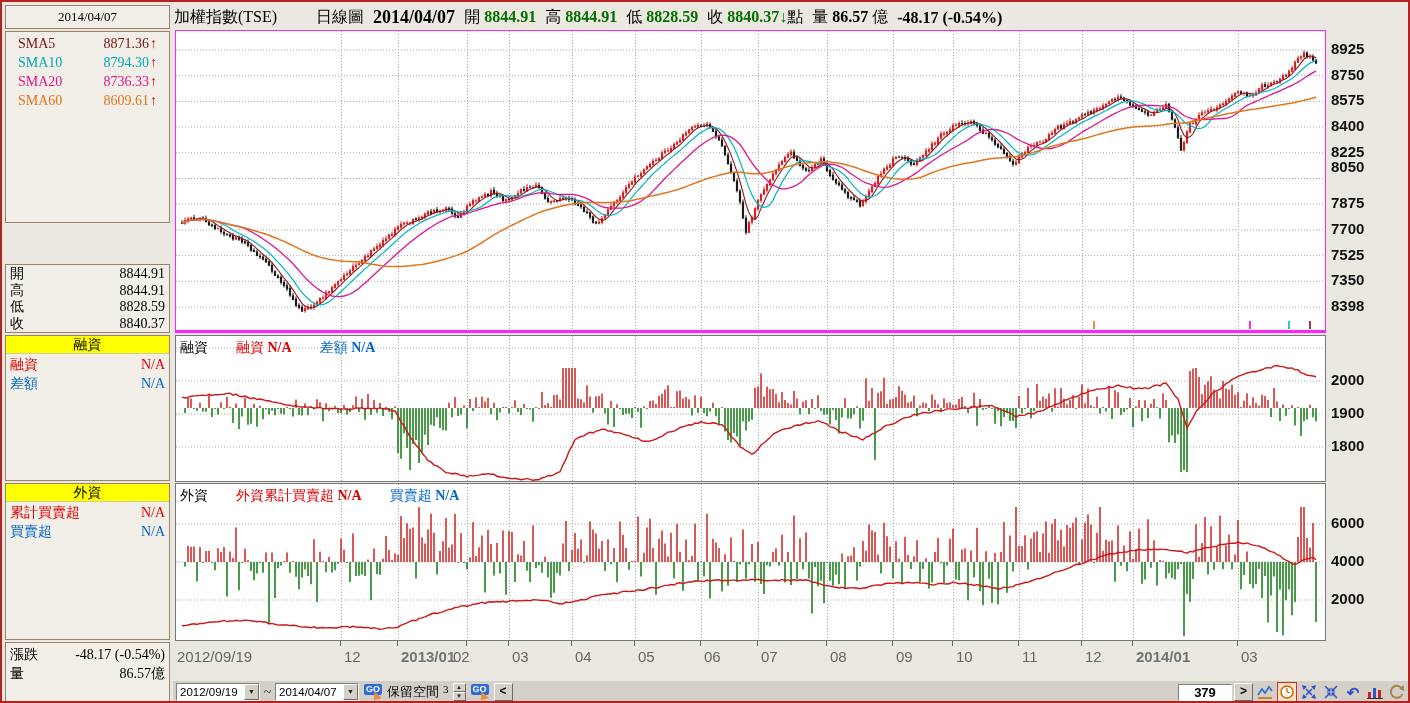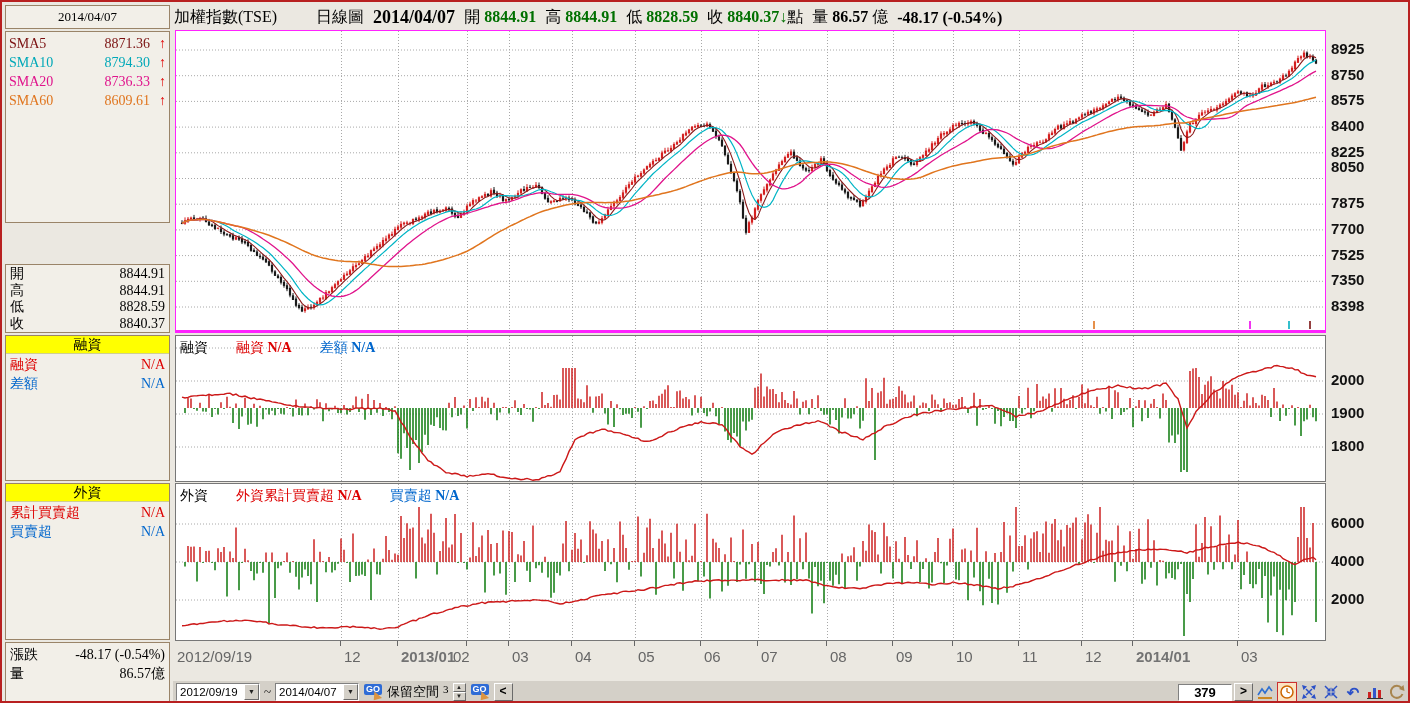--- a/index.html
+++ b/index.html
@@ -2,27 +2,27 @@
 <html><head>
 <meta charset="utf-8">
 <style>
   *{box-sizing:border-box;margin:0;padding:0}
   html,body{background:#fff}
   .app{position:relative;width:1410px;height:703px;background:#ebe8e1;border:2px solid #b82020;overflow:hidden;
        font-family:"Liberation Serif",serif;color:#000}
   
   .sbox{position:absolute;left:3px;width:165px;border:1px solid #9a8468;background:#f2efe8}
   .datebox{top:3px;height:24px;line-height:22px;text-align:center;font-size:13px}
-  .smabox{top:29px;height:192px;padding:2px 3px}
+  .smabox{top:29px;height:192px;padding:2px 12px}
   .ohlcbox{top:262px;height:69px;padding:1px 4px}
   .marginbox{top:333px;height:146px}
   .foreignbox{top:481px;height:157px}
   .summarybox{top:640px;height:60px;padding:2px 4px}
   .srow{display:flex;justify-content:space-between;align-items:center;font-size:14px;line-height:19px}
-  .srow .rv{display:flex;gap:9px;align-items:flex-start}
+  .srow .rv{display:flex;gap:1px;align-items:flex-start}
   .ohlcbox .srow{line-height:16.5px}
   .yellowhdr{background:#ffff00;text-align:center;font-size:14px;height:18px;line-height:18px;border-bottom:1px solid #cfcf90}
   .padrows{padding:1px 4px}
   .arrow-up{color:#e00000;font-weight:bold}
   .c-red{color:#dd0000}.c-blue{color:#0066cc}
   
   .topbar{position:absolute;left:172px;top:4px;width:1234px;height:23px;display:flex;align-items:center;gap:9px;font-size:16px;white-space:nowrap}
   .topbar .big{font-size:18px;font-weight:bold}
   .gval{color:#007000;font-weight:bold}
   .bold{font-weight:bold}

